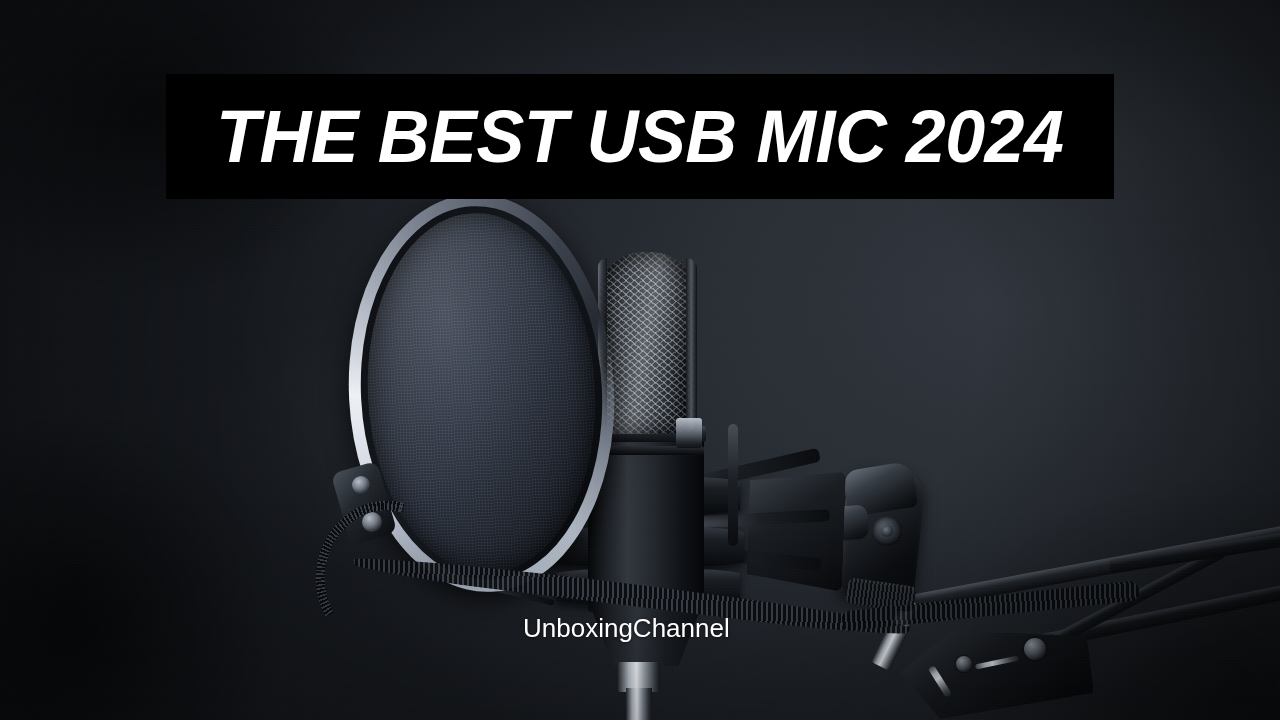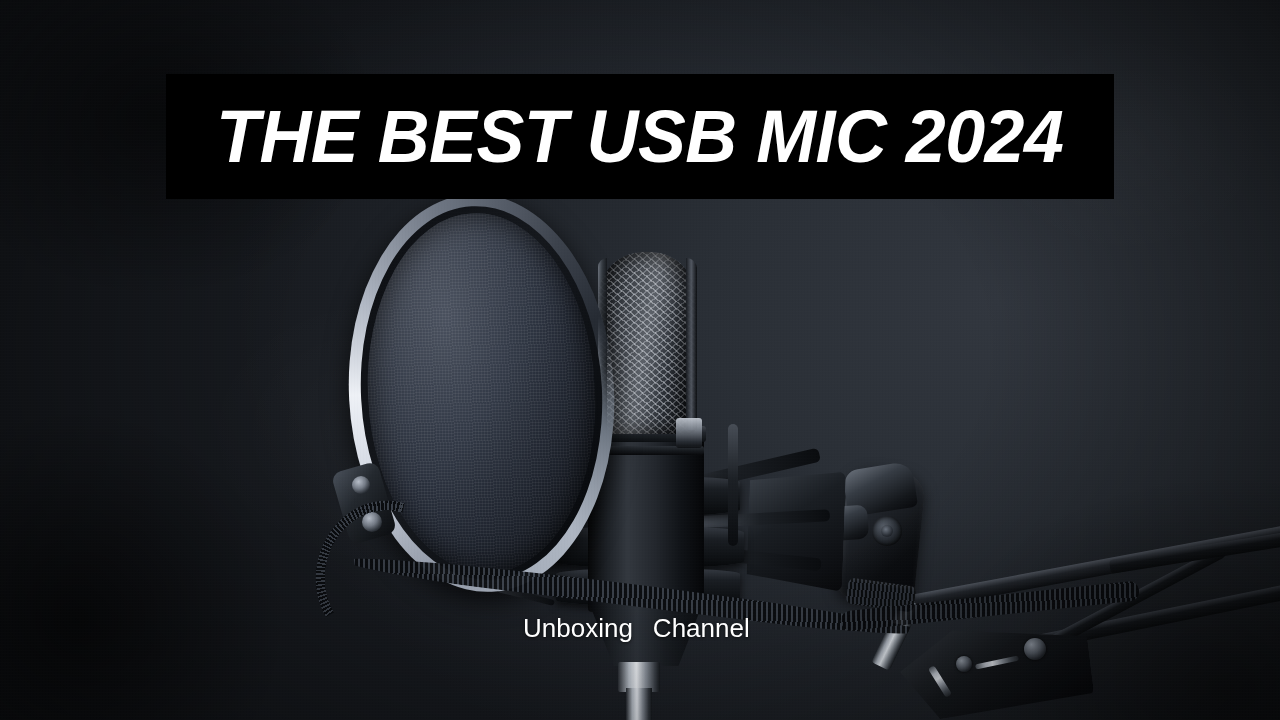--- a/index.html
+++ b/index.html
@@ -237,21 +237,21 @@
     left:523px; top:615px;
     z-index:40;
     font-family:"Liberation Sans", sans-serif;
     font-size:26px;
     line-height:1;
     color:#fff;
     white-space:nowrap;
     text-shadow:0 1px 3px rgba(0,0,0,.55);
   }
   #watermark .wm-bold { font-weight:normal; }
-  #watermark .wm-reg  { font-weight:normal;margin-left:20px; }
+  #watermark .wm-reg  { font-weight:normal; }
 </style>
 </head>
 <body>
 
 <div id="stage">
 
   <div class="bg-base"></div>
   <div class="bg-blotch"></div>
 
   <div class="arm-bar hi" style="left:905px; top:596px; width:430px; height:16px; transform:rotate(-10.5deg);"></div>

